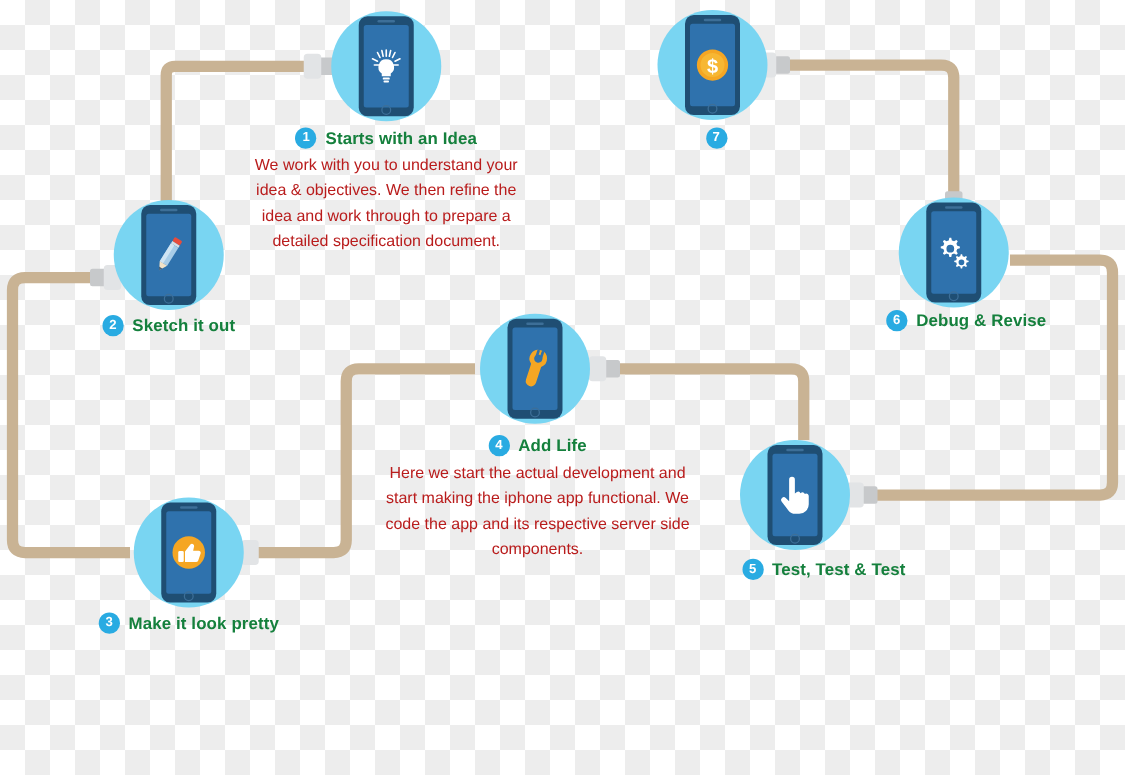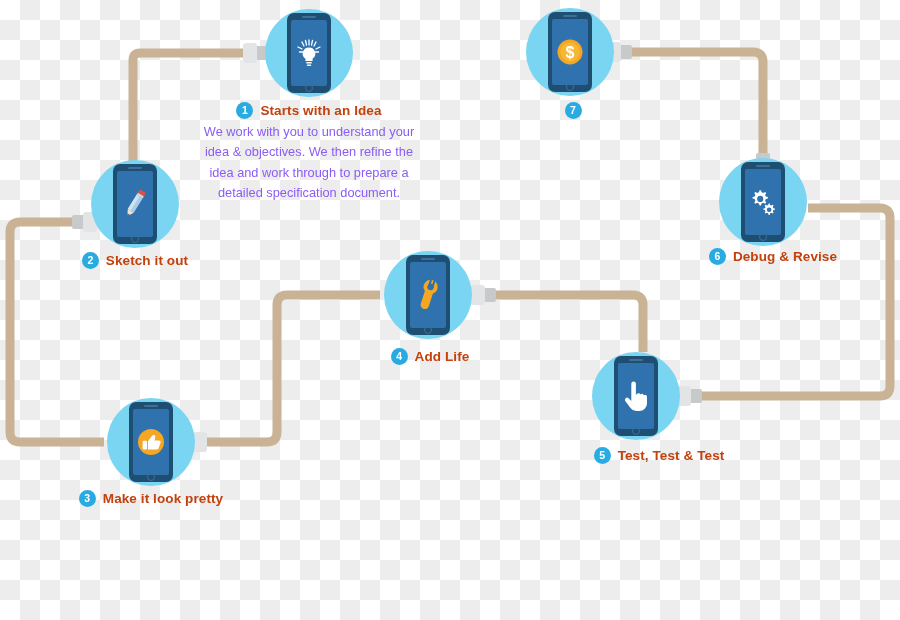--- a/index.html
+++ b/index.html
@@ -147,27 +147,27 @@
     background: #29abe2;
     color: #ffffff;
     font-size: 10.5px;
     font-weight: bold;
     line-height: 17px;
     text-align: center;
   }
   .title {
     font-size: 13.5px;
     font-weight: bold;
-    color: #c2410c;
+    color: #15803d;
     letter-spacing: .1px;
   }
   .body {
     font-size: 12.8px;
     line-height: 20.4px;
-    color: #8b5cf6;
+    color: #b91c1c;
   }
 </style>
 </head>
 <body>
 
 <div id="stage">
 
   <svg id="cable-layer" viewBox="0 0 900 620" width="900" height="620">
 
     <path class="cable-path" d="M 255 53 L 140 53 Q 133 53 133 60 L 133 180 Q 133 187 133 190"></path>
@@ -307,20 +307,21 @@
           </svg>
         </div>
       </div>
     </div>
   </div>
   <div class="caption" style="left:308px; top:348px; width:244px;">
     <div class="head-row">
       <span class="badge">4</span>
       <span class="title">Add Life</span>
     </div>
+    <div class="body">Here we start the actual development and start making the iphone app functional. We code the app and its respective server side components.</div>
   </div>
 
   <div class="node" style="left:592px; top:352px;">
     <div class="disc">
       <div class="phone">
         <div class="screen">
           <svg width="28" height="34" viewBox="0 0 28 34">
             <path d="M11.6 2.4 a2.3 2.3 0 0 1 2.3 2.3 v11 l1.6 -1.1 a2 2 0 0 1 2.9 0.9
                      l0.5 -0.4 a2 2 0 0 1 2.9 1.1 l0.6 -0.3 a2 2 0 0 1 2.6 1.9 v6.6
                      a7.6 7.6 0 0 1 -7.6 7.6 h-3.2 a7 7 0 0 1 -5.5 -2.7 L3.4 22.3

